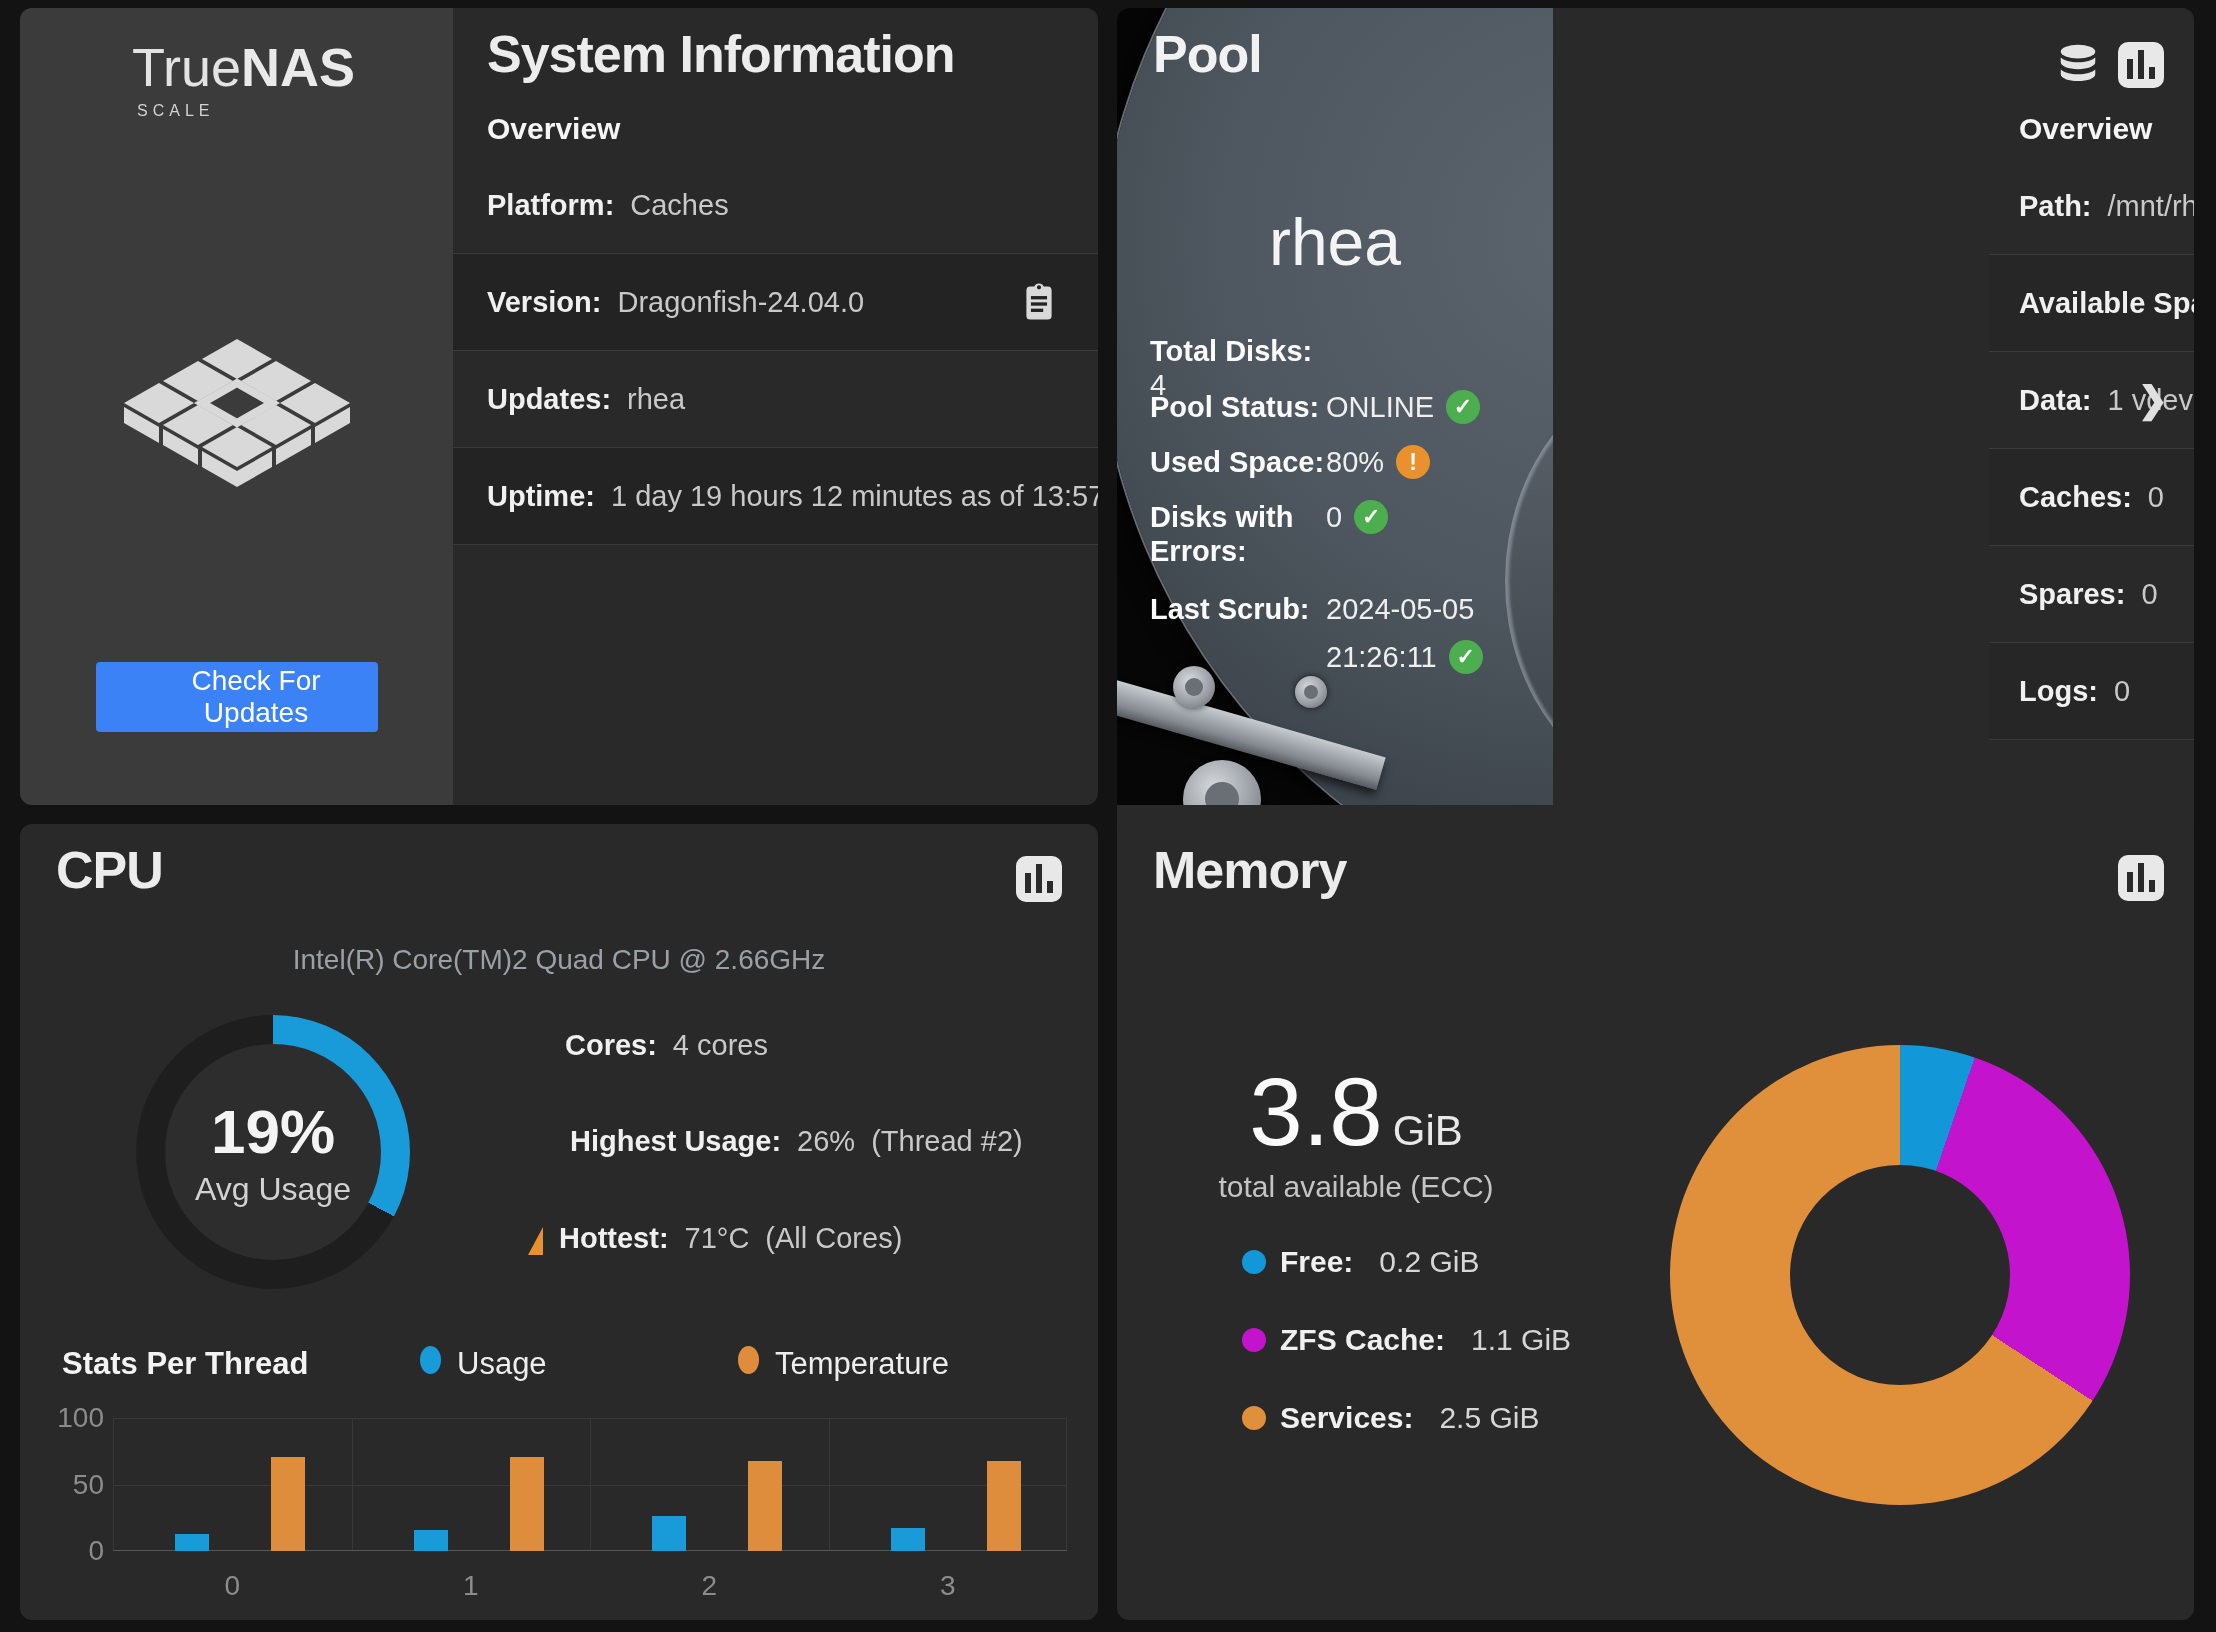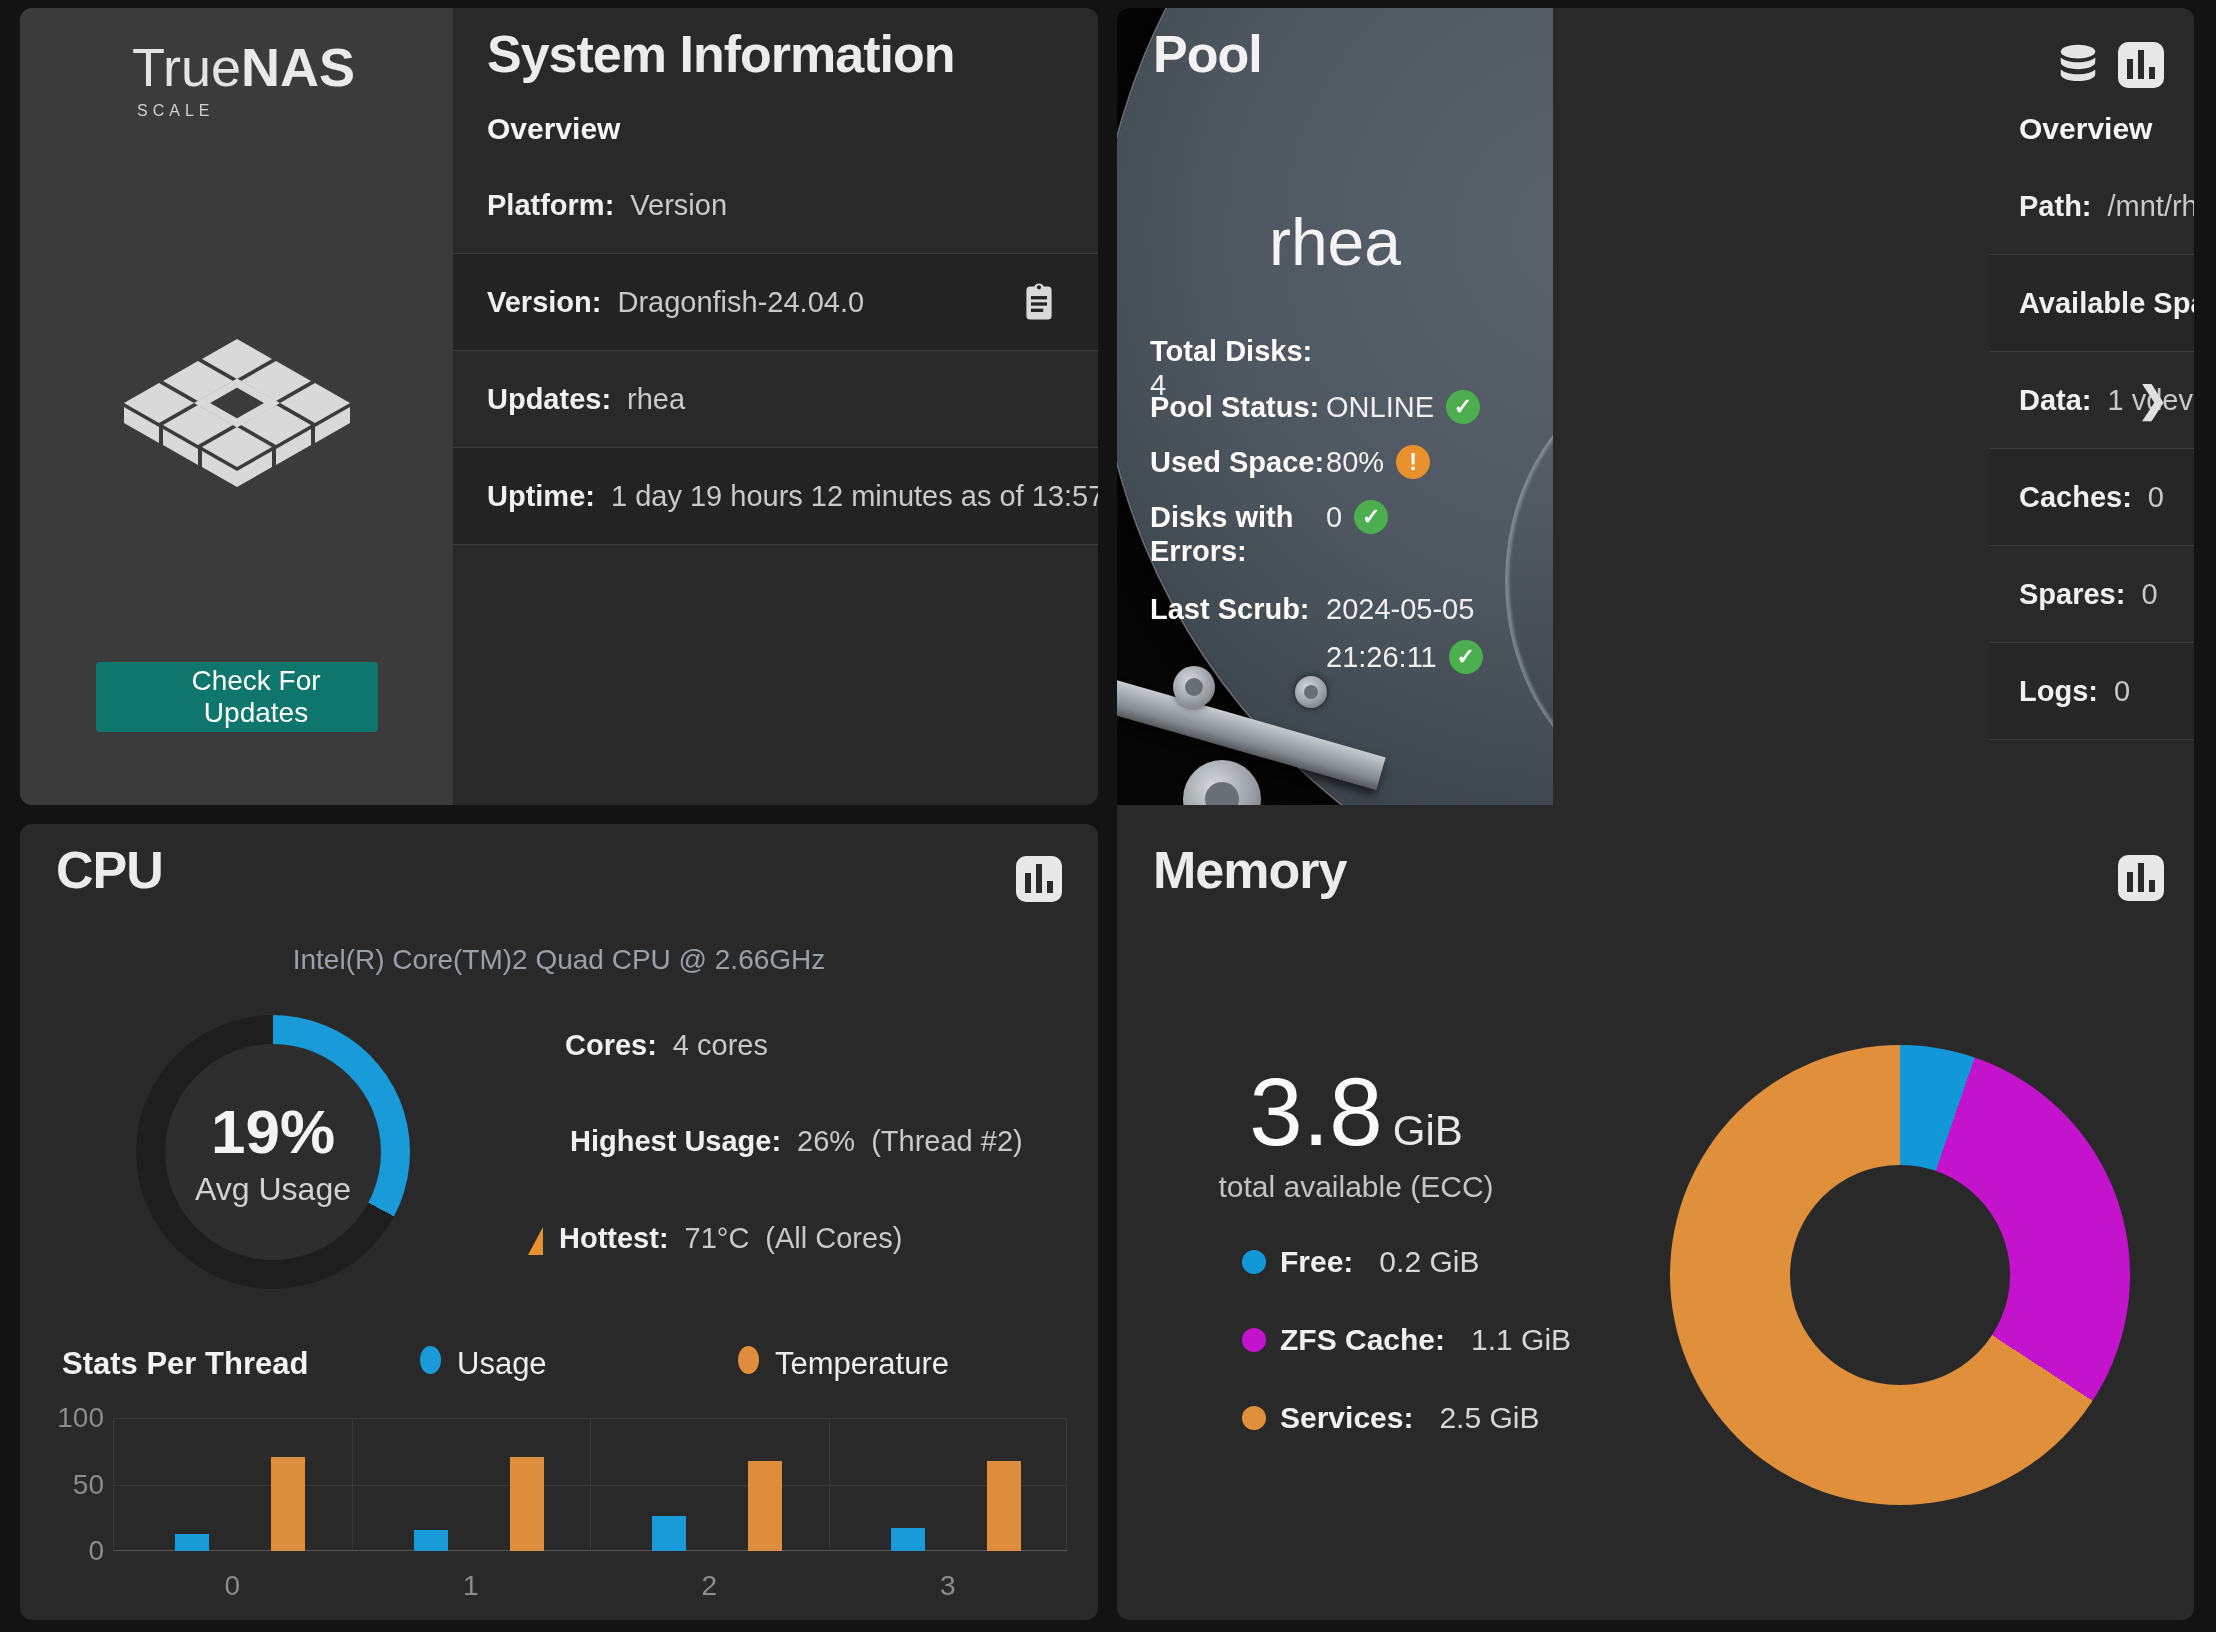--- a/index.html
+++ b/index.html
@@ -127,29 +127,29 @@
           <path d="M-39 2 L-4 22 L-39 42 L-74 22 Z"></path>
           <path d="M0 24 L35 44 L0 64 L-35 44 Z"></path>
           <path d="M-113 4 L-78 24 L-78 40 L-113 20 Z"></path>
           <path d="M113 4 L78 24 L78 40 L113 20 Z"></path>
           <path d="M-74 26 L-39 46 L-39 62 L-74 42 Z"></path>
           <path d="M74 26 L39 46 L39 62 L74 42 Z"></path>
           <path d="M-35 48 L0 68 L0 84 L-35 64 Z"></path>
           <path d="M35 48 L0 68 L0 84 L35 64 Z"></path>
         </g>
       </svg>
-      <button class="update-btn" style="background-color: #0f766e; padding-left: 44px;">Check For Updates</button>
+      <button class="update-btn" style="background-color: #3b82f6; padding-left: 44px;">Check For Updates</button>
     </div>
     <div class="si-content">
       <div class="card-title">System Information</div>
       <div class="section-label">Overview</div>
       <div class="rows">
         <div class="info-row">
           <span class="lbl">Platform:</span>
-          <span class="val">Version</span>
+          <span class="val">Caches</span>
         </div>
         <div class="info-row stripe">
           <span class="lbl">Version:</span>
           <span class="val">Dragonfish-24.04.0</span>
           <span class="row-icon">
             <svg width="42" height="46" viewBox="0 0 24 24">
               <path fill="#d9d9d9" d="M17 3.2h-2.3a2.9 2.9 0 0 0-5.4 0H7a2.2 2.2 0 0 0-2.2 2.2v14.4A2.2 2.2 0 0 0 7 22h10a2.2 2.2 0 0 0 2.2-2.2V5.4A2.2 2.2 0 0 0 17 3.2zM12 2.4a1.2 1.2 0 1 1 0 2.4 1.2 1.2 0 0 1 0-2.4z"></path>
               <g fill="#232323">
                   <rect x="7.4" y="8.6" width="9.2" height="1.9"></rect>
                   <rect x="7.4" y="12.2" width="9.2" height="1.9"></rect>

